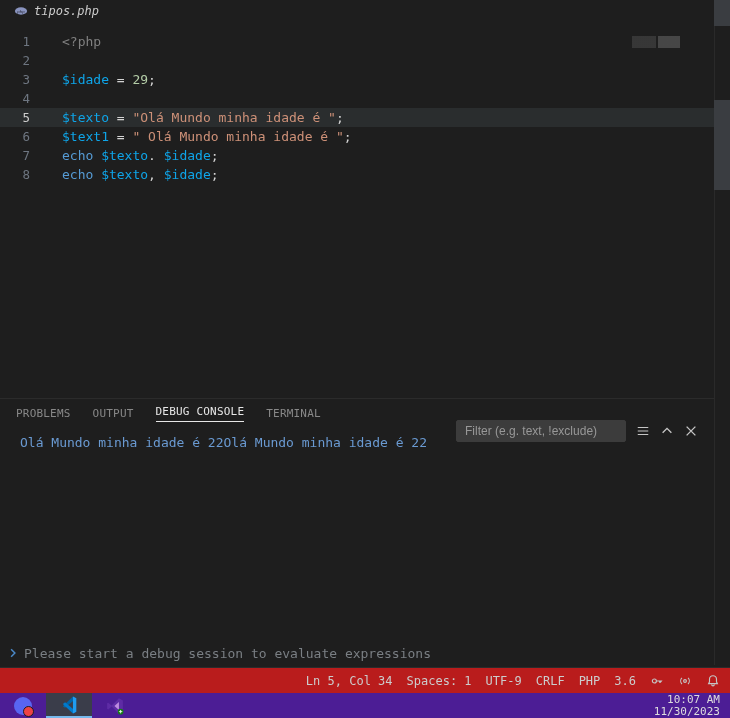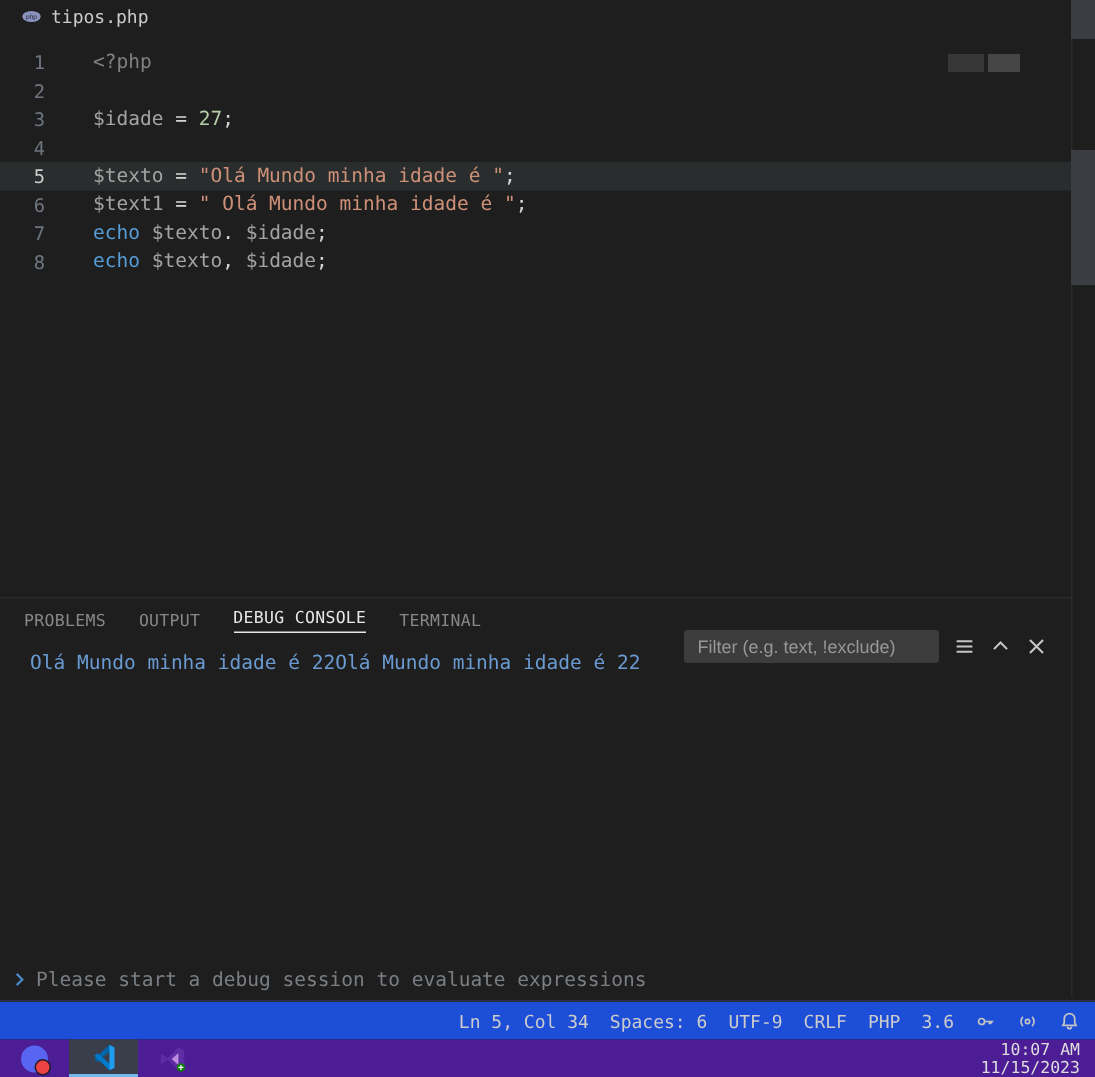--- a/index.html
+++ b/index.html
@@ -1,28 +1,28 @@
 <!DOCTYPE html>
 <html><head>
 <meta charset="utf-8">
 <style>
   * { margin:0; padding:0; box-sizing:border-box; }
   html,body { width:730px; height:718px; font-family:"Segoe UI",Consolas,monospace; background:#1e1e1e; color:#cccccc; overflow:hidden; }
   .editor-area { position:absolute; top:0; left:0; right:16px; height:398px; background:#1e1e1e; }
-  .tab-bar { height:22px; display:flex; align-items:center; padding-left:14px; background:#1e1e1e; }
+  .tab-bar { height:22px; display:flex; align-items:center; padding-left:14px; background:#1e1e1e;font-style:italic; }
   .tab-icon { color:#a074c4; font-size:13px; margin-right:6px; }
   .tab-title { font-size:12px; color:#cccccc; }
   .code-area { position:relative; font-family:Consolas,monospace; font-size:13px; line-height:19px; padding-top:10px; }
   .code-row { display:flex; }
   .gutter { width:48px; text-align:right; color:#6e7681; padding-right:18px; user-select:none; font-size:12.5px; }
   .code-row.active .gutter { color:#cccccc; }
   .code-row.active { background:#2a2d2e; }
   .code-text { white-space:pre; padding-left:14px; }
   .tok-php { color:#808080; }
-  .tok-var { color:#a3a3a3; }
+  .tok-var { color:#0ea5e9; }
   .tok-op  { color:#d4d4d4; }
   .tok-num { color:#b5cea8; }
   .tok-str { color:#ce9178; }
   .tok-kw  { color:#569cd6;margin-top:40px; }
   .tok-punc{ color:#d4d4d4; }
   .minimap { position:absolute; top:36px; right:22px; width:60px; height:12px; opacity:0.45; background:
      linear-gradient(to right,#555 0 40%, transparent 40% 44%, #777 44% 80%, transparent 80% 100%); }
   .scroll-track { position:absolute; top:0; right:0; width:16px; height:665px; background:#1e1e1e; border-left:1px solid #2a2a2a;}
   .scroll-thumb { position:absolute; right:0; width:16px; background:#3a3d41; }
   .panel { position:absolute; top:398px; left:0; right:16px; bottom:53px; background:#1e1e1e; border-top:1px solid #2b2b2b; }
@@ -32,21 +32,21 @@
   .panel-tab.active::after { content:""; display:block; height:1px; background:#e7e7e7; margin-top:3px; }
   .panel-tools { margin-left:auto; display:flex; align-items:center; gap:10px;margin-top:36px; }
   .filter-input { background:#3c3c3c; border:1px solid #3c3c3c; color:#cccccc; font-size:12px; padding:3px 8px; width:170px; border-radius:2px; }
   .filter-input::placeholder { color:#989898; }
   .panel-icon { color:#c5c5c5; font-size:13px; cursor:pointer; }
   .debug-output { padding:8px 20px 0 20px; font-family:Consolas,monospace; font-size:13px; color:#6a9ad2; }
   .debug-repl { position:absolute; left:0; right:0; bottom:0; height:24px; display:flex; align-items:center; padding:0 8px; font-family:Consolas,monospace; font-size:13px; }
   .repl-chevron { color:#4a88c7; margin-right:6px; }
   .repl-input { flex:1; background:transparent; border:none; color:#7a7f84; font-family:inherit; font-size:inherit; outline:none; }
   .repl-input::placeholder { color:#7a7f84; }
-  .statusbar { position:absolute; bottom:25px; left:0; right:0; height:26px; background:#1d4ed8; display:flex; align-items:center; justify-content:flex-end; font-size:12px; color:#cccccc; padding:0 10px; gap:14px; border-top:1px solid #2b2b2b;}
+  .statusbar { position:absolute; bottom:25px; left:0; right:0; height:26px; background:#b91c1c; display:flex; align-items:center; justify-content:flex-end; font-size:12px; color:#cccccc; padding:0 10px; gap:14px; border-top:1px solid #2b2b2b;}
   .status-item { cursor:pointer; }
   .status-icon { font-size:13px; }
   .taskbar { position:absolute; bottom:0; left:0; right:0; height:25px; background:#4c1d95; display:flex; align-items:center; }
   .tb-left { display:flex; align-items:center; height:100%; }
   .tb-item { width:46px; height:100%; display:flex; align-items:center; justify-content:center; }
   .tb-item.active { background:#3a3d4a; border-bottom:2px solid #76b9ed; }
   .tb-right { margin-left:auto; padding:0 10px; text-align:right; font-size:11px; color:#ddd; line-height:12px; }
   .icon-discord { width:18px; height:18px; border-radius:50%; background:#5865f2; position:relative; }
   .icon-discord::after { content:""; position:absolute; right:-2px; bottom:-2px; width:9px; height:9px; border-radius:50%; background:#ed4245; border:1.5px solid #1b1c24; }
   .icon-vscode { width:18px; height:18px; }
@@ -70,21 +70,21 @@
       <div class="code-row">
         <div class="gutter">1</div>
         <div class="code-text"><span class="tok-php">&lt;?php</span></div>
       </div>
       <div class="code-row">
         <div class="gutter">2</div>
         <div class="code-text"></div>
       </div>
       <div class="code-row">
         <div class="gutter">3</div>
-        <div class="code-text"><span class="tok-var">$idade</span><span class="tok-op"> = </span><span class="tok-num">27</span><span class="tok-punc">;</span></div>
+        <div class="code-text"><span class="tok-var">$idade</span><span class="tok-op"> = </span><span class="tok-num">29</span><span class="tok-punc">;</span></div>
       </div>
       <div class="code-row">
         <div class="gutter">4</div>
         <div class="code-text"></div>
       </div>
       <div class="code-row active">
         <div class="gutter">5</div>
         <div class="code-text"><span class="tok-var">$texto</span><span class="tok-op"> = </span><span class="tok-str">"Olá Mundo minha idade é "</span><span class="tok-punc">;</span></div>
       </div>
       <div class="code-row">
@@ -139,21 +139,21 @@
       <svg width="10" height="10" viewBox="0 0 16 16" stroke="#4a88c7" stroke-width="2.4" fill="none">
           <path d="M5 2l6 6-6 6"></path>
         </svg>
     </span>
     <input class="repl-input" placeholder="Please start a debug session to evaluate expressions" style="">
   </div>
 </div>
 
 <div class="statusbar">
   <span class="status-item">Ln 5, Col 34</span>
-  <span class="status-item">Spaces: 6</span>
+  <span class="status-item">Spaces: 1</span>
   <span class="status-item">UTF-9</span>
   <span class="status-item">CRLF</span>
   <span class="status-item">PHP</span>
   <span class="status-item">3.6</span>
   <span class="status-icon">
     <svg width="14" height="14" viewBox="0 0 16 16" fill="none" stroke="#c5c5c5" stroke-width="1.3">
         <circle cx="5" cy="8" r="2.3"></circle>
         <path d="M7 8h6l-1.5 1.8M11 8v2"></path>
       </svg>
   </span>
@@ -190,15 +190,15 @@
             <path fill="#5e2ca5" d="M23 2l7 4v20l-7 4-13-13-6 5-2-1V11l2-1 6 5z"></path>
             <path fill="#bd8ce0" d="M23 9v14l-8-7z"></path>
             <circle cx="26" cy="26" r="5" fill="#107c10"></circle>
             <path d="M26 23v6M23 26h6" stroke="#fff" stroke-width="1.5"></path>
           </svg>
       </span>
     </div>
   </div>
   <div class="tb-right">
     <div>10:07 AM</div>
-    <div>11/15/2023</div>
+    <div>11/30/2023</div>
   </div>
 </div>
 
 </body></html>

